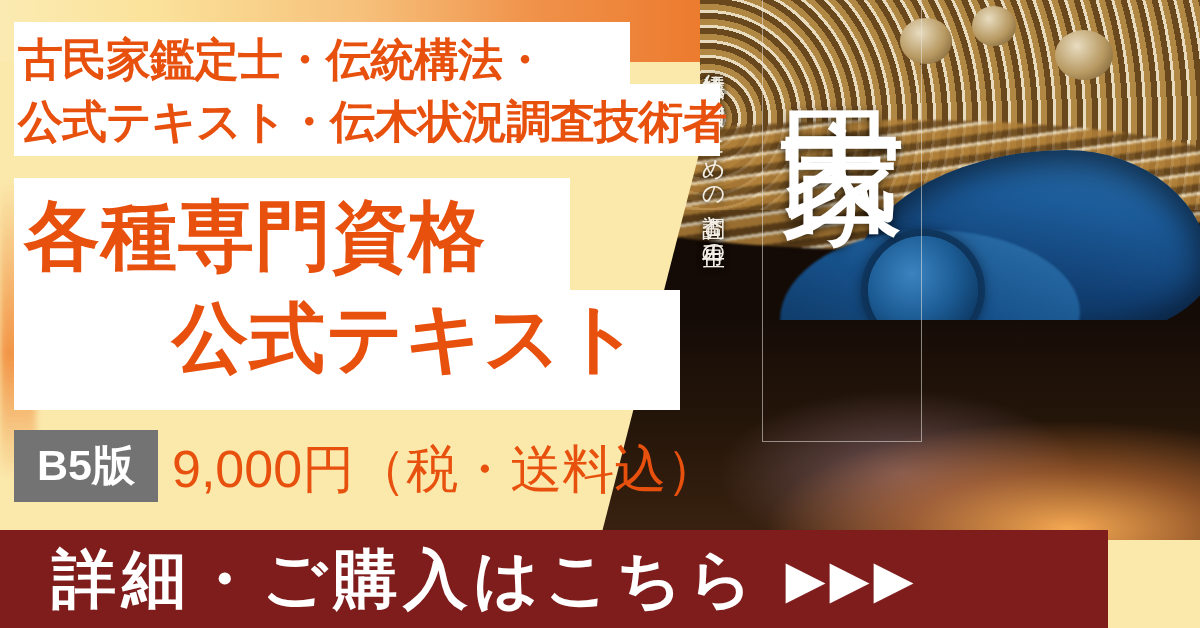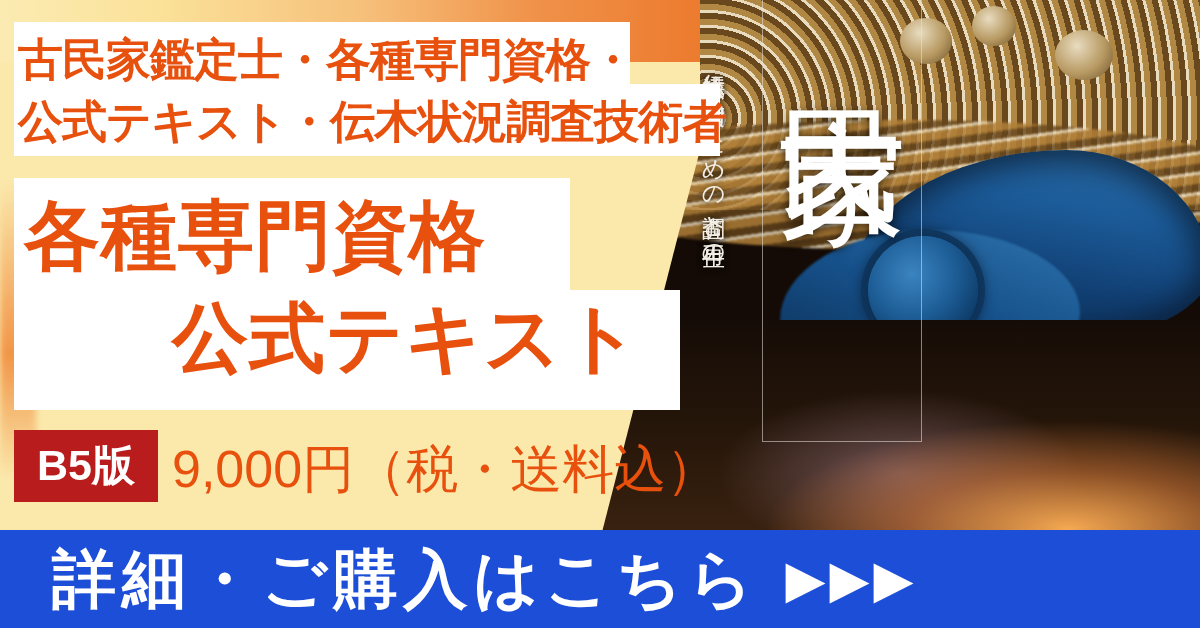--- a/index.html
+++ b/index.html
@@ -157,34 +157,34 @@
     color:#E8500E;
     font-size:76px;font-weight:700;letter-spacing:1px;
     white-space:nowrap;
   }
   .title-line.t1{left:24px;top:186px;}
   .title-line.t2{left:172px;top:288px;}
 
   
   .badge{
     position:absolute;left:14px;top:430px;width:144px;height:72px;
-    background:#b91c1c;
+    background:#737373;
     display:flex;align-items:center;justify-content:center;
     color:#fff;font-size:43px;font-weight:700;letter-spacing:0;
   }
   .price{
     position:absolute;left:172px;top:435px;
     color:#E8500E;font-size:52px;font-weight:400;letter-spacing:0;
     white-space:nowrap;
   }
 
   
   .cta{
-    position:absolute;left:0;top:530px;width:1200px;height:98px;
-    background:#1d4ed8;
+    position:absolute;left:0;top:530px;width:1108px;height:98px;
+    background:#7f1d1d;
     display:flex;align-items:center;
   }
   .cta-text{
     color:#fff;font-size:64px;font-weight:700;letter-spacing:6px;
     margin-left:52px;white-space:nowrap;
   }
   .cta-arrows{
     color:#fff;font-size:52px;letter-spacing:4px;margin-left:26px;
     line-height:1;
   }
@@ -209,21 +209,21 @@
 
   <div class="book-sub">伝統構法　古民家活用のための調査と再生の</div>
   <div class="book-frame"></div>
   <div class="book-title">古民家</div>
 
   <div class="cream"></div>
   <div class="blush-top"></div>
   <div class="blush-left"></div>
 
   <div class="panel-head"></div>
-  <div class="head-line l1">古民家鑑定士・各種専門資格・</div>
+  <div class="head-line l1">古民家鑑定士・伝統構法・</div>
   <div class="head-line l2">公式テキスト・伝木状況調査技術者</div>
 
   <div class="panel-title"></div>
   <div class="title-line t1">各種専門資格</div>
   <div class="title-line t2">公式テキスト</div>
 
   <div class="badge">B5版</div>
   <div class="price">9,000円（税・送料込）</div>
 
   <div class="cta">

